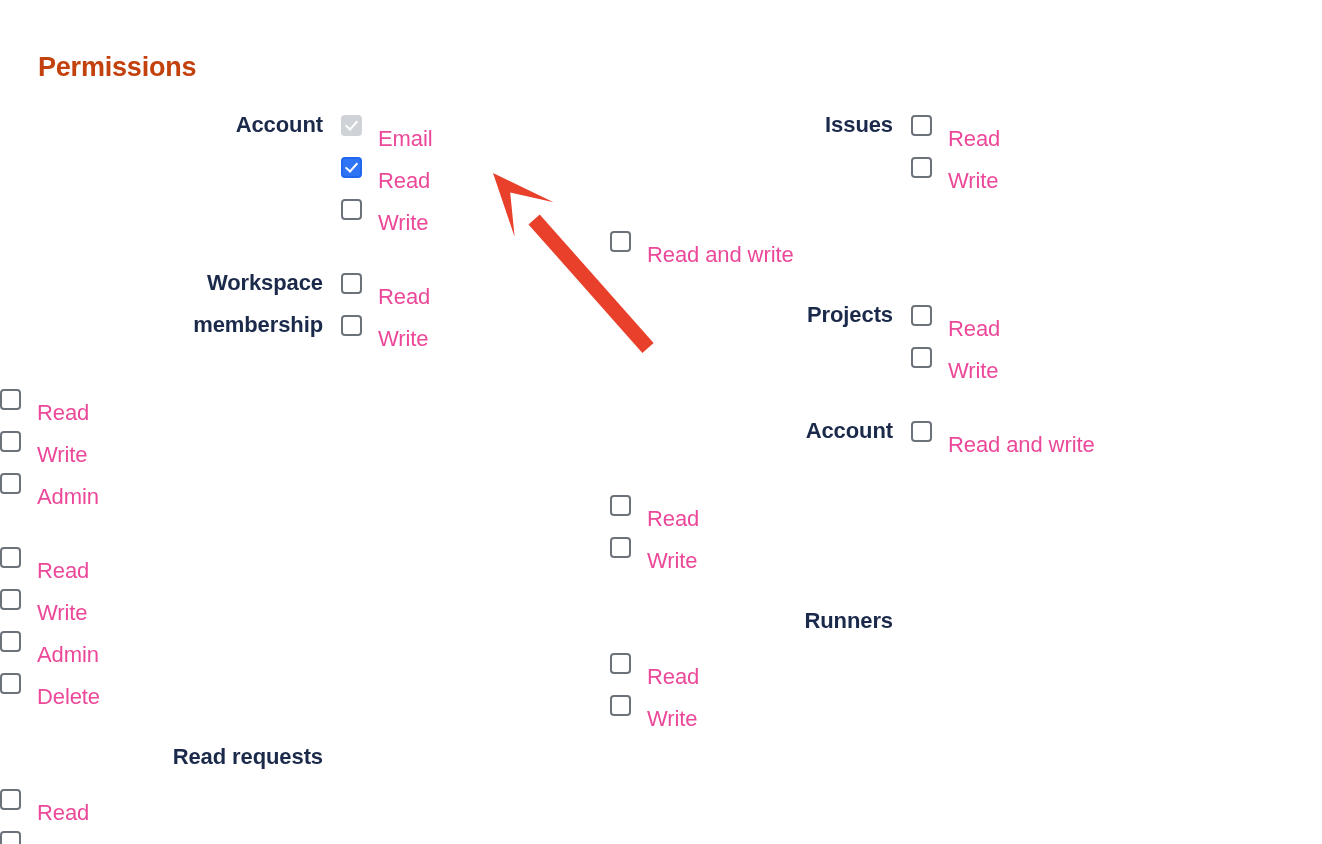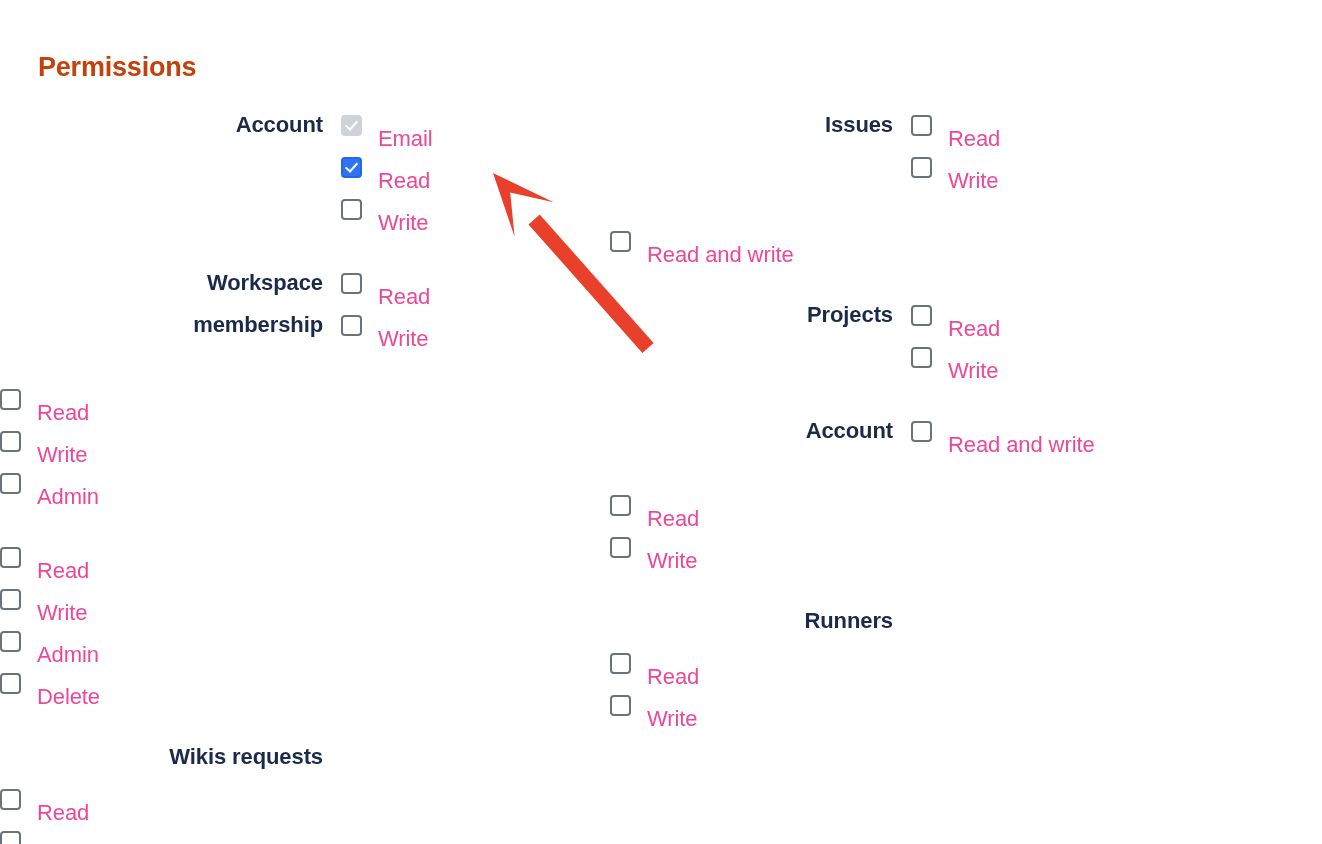--- a/index.html
+++ b/index.html
@@ -197,21 +197,21 @@
             <span class="cbox"></span>
             <span class="option-label">Admin</span>
           </div>
           <div class="option-row">
             <span class="cbox"></span>
             <span class="option-label">Delete</span>
           </div>
         </div>
       </div>
       <div class="group">
-        <div class="group-label">Wikis requests</div>
+        <div class="group-label">Read requests</div>
         <div class="options">
           <div class="option-row">
             <span class="cbox"></span>
             <span class="option-label">Read</span>
           </div>
           <div class="option-row">
             <span class="cbox"></span>
             <span class="option-label">Write</span>
           </div>
         </div>

